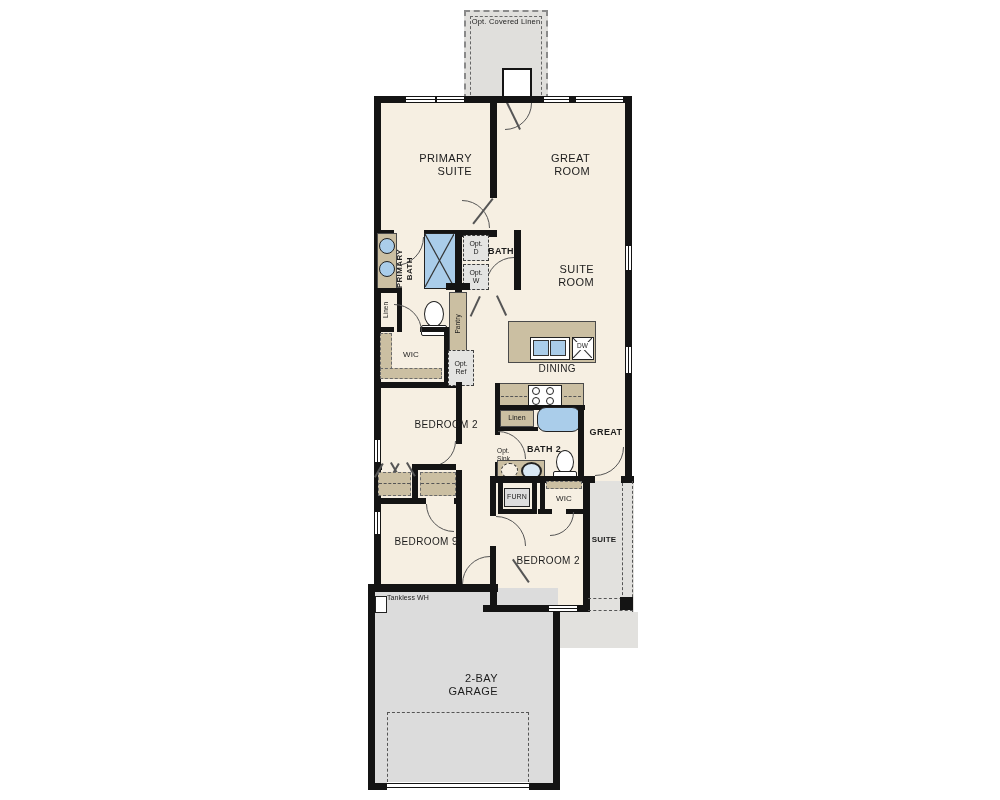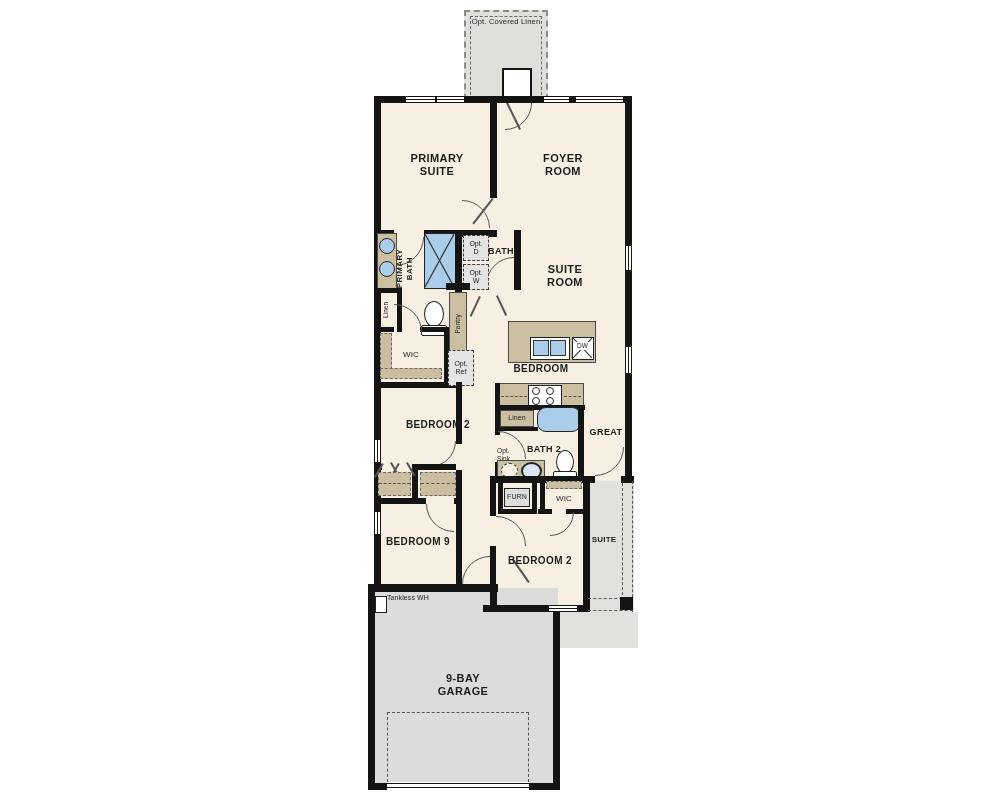--- a/index.html
+++ b/index.html
@@ -26,21 +26,21 @@
   .winv::after{content:"";position:absolute;top:0;bottom:0;left:2px;width:1.2px;background:var(--wall);}
   .arc{position:absolute;overflow:hidden;}
   .arc::before{content:"";position:absolute;width:200%;height:200%;border:1.4px solid #555;
                border-radius:50%;box-sizing:border-box;}
   .q-tl::before{left:0;top:0;} .q-tr::before{right:0;top:0;}
   .q-bl::before{left:0;bottom:0;} .q-br::before{right:0;bottom:0;}
   .leaf{position:absolute;width:1.5px;background:#555;}
   .dashh{position:absolute;height:0;border-top:1.3px dashed #555;}
   .dashv{position:absolute;width:0;border-left:1.3px dashed #555;}
   .lbl{position:absolute;text-align:center;line-height:1.2;letter-spacing:.4px;white-space:pre-line;}
-  .big{font-weight:bold;font-size:11px;}
+  .big{font-weight:normal;font-size:11px;text-align:right;}
   .mid{font-weight:bold;font-size:9px;}
   .sm{font-size:7.5px;letter-spacing:.2px;}
   .tiny{font-size:6.5px;letter-spacing:.1px;}
   .rot{transform:rotate(-90deg);}
   .bowl{position:absolute;background:#fff;border:1.5px solid #222;border-radius:50%;}
   .tank{position:absolute;background:#fff;border:1.5px solid #222;border-radius:2px;}
   .sinkc{position:absolute;border:1.5px solid #222;border-radius:50%;background:var(--blue);}
   .burner{position:absolute;width:8px;height:8px;border:1.2px solid #222;border-radius:50%;background:#fff;}
   svg{position:absolute;left:0;top:0;}
 </style>
@@ -77,21 +77,21 @@
   <div class="winv" style="left:625px;top:246px;height:24px;"></div>
   <div class="winv" style="left:625px;top:347px;height:26px;"></div>
   <div class="winv" style="left:374px;top:440px;height:22px;"></div>
   <div class="winv" style="left:374px;top:512px;height:22px;"></div>
 
   <div class="wall" style="left:490px;top:96px;width:7px;height:102px;"></div>
   <div class="leaf" style="left:492px;top:198px;height:32px;transform:rotate(38deg);transform-origin:top left;"></div>
   <div class="arc q-tr" style="left:462px;top:200px;width:28px;height:28px;"></div>
 
   <div class="lbl big" style="left:402px;top:152px;width:70px;">PRIMARY SUITE</div>
-  <div class="lbl big" style="left:536px;top:152px;width:54px;">FOYER ROOM</div>
+  <div class="lbl big" style="left:536px;top:152px;width:54px;">GREAT ROOM</div>
   <div class="lbl big" style="left:536px;top:263px;width:58px;">SUITE ROOM</div>
 
   <div class="wall" style="left:374px;top:230px;width:20px;height:7px;"></div>
   <div class="wall" style="left:424px;top:230px;width:73px;height:7px;"></div>
   <div class="arc q-br" style="left:395px;top:237px;width:29px;height:29px;"></div>
 
   <div class="tan" style="left:377px;top:233px;width:20px;height:58px;"></div>
   <div class="sinkc" style="left:379px;top:238px;width:16px;height:16px;"></div>
   <div class="sinkc" style="left:379px;top:261px;width:16px;height:16px;"></div>
 
@@ -148,21 +148,21 @@
     <div class="abs" style="left:2px;top:2px;width:16px;height:16px;background:var(--blue);border:1px solid #333;"></div>
     <div class="abs" style="left:19px;top:2px;width:16px;height:16px;background:var(--blue);border:1px solid #333;"></div>
   </div>
   <div class="abs" style="left:572px;top:337px;width:22px;height:23px;background:#fff;border:1.3px solid #222;">
     <svg width="19" height="20" viewBox="0 0 19 20" preserveAspectRatio="none">
       <line x1="0" y1="0" x2="19" y2="20" stroke="#333" stroke-width="1.1"></line>
       <line x1="19" y1="0" x2="0" y2="20" stroke="#333" stroke-width="1.1"></line>
     </svg>
     <div class="lbl tiny" style="left:2px;top:4px;width:15px;background:#fff;">DW</div>
   </div>
-  <div class="lbl big" style="left:506px;top:363px;width:70px;font-size:10px;">BEDROOM</div>
+  <div class="lbl big" style="left:506px;top:363px;width:70px;font-size:10px;">DINING</div>
 
   <div class="tan" style="left:498px;top:383px;width:86px;height:26px;"></div>
   <div class="dashh" style="left:501px;top:396px;width:26px;"></div>
   <div class="dashh" style="left:564px;top:396px;width:17px;"></div>
   <div class="abs" style="left:528px;top:385px;width:34px;height:22px;background:#fff;border:1.3px solid #222;"></div>
   <div class="burner" style="left:532px;top:387px;"></div>
   <div class="burner" style="left:546px;top:387px;"></div>
   <div class="burner" style="left:532px;top:397px;"></div>
   <div class="burner" style="left:546px;top:397px;"></div>
 
@@ -247,18 +247,18 @@
   <div class="wall" style="left:368px;top:584px;width:130px;height:8px;"></div>
   <div class="wall" style="left:490px;top:584px;width:7px;height:28px;"></div>
   <div class="wall" style="left:368px;top:584px;width:7px;height:206px;"></div>
   <div class="wall" style="left:553px;top:612px;width:7px;height:178px;"></div>
   <div class="wall" style="left:368px;top:783px;width:192px;height:7px;"></div>
 
   <div class="abs" style="left:387px;top:782px;width:142px;height:9px;background:#fff;"></div>
   <div class="abs" style="left:387px;top:783px;width:142px;height:1.4px;background:var(--wall);"></div>
   <div class="abs" style="left:387px;top:787px;width:142px;height:1.4px;background:var(--wall);"></div>
   <div class="abs" style="left:387px;top:712px;width:142px;height:70px;border:1.4px dashed #555;border-bottom:none;"></div>
-  <div class="lbl big" style="left:428px;top:672px;width:70px;">9-BAY GARAGE</div>
+  <div class="lbl big" style="left:428px;top:672px;width:70px;">2-BAY GARAGE</div>
 
   <div class="abs" style="left:375px;top:596px;width:12px;height:17px;background:#fff;border:1.3px solid #222;"></div>
   <div class="lbl tiny" style="left:385px;top:594px;width:46px;font-size:7px;">Tankless WH</div>
 
 </div>
 
 </body></html>

